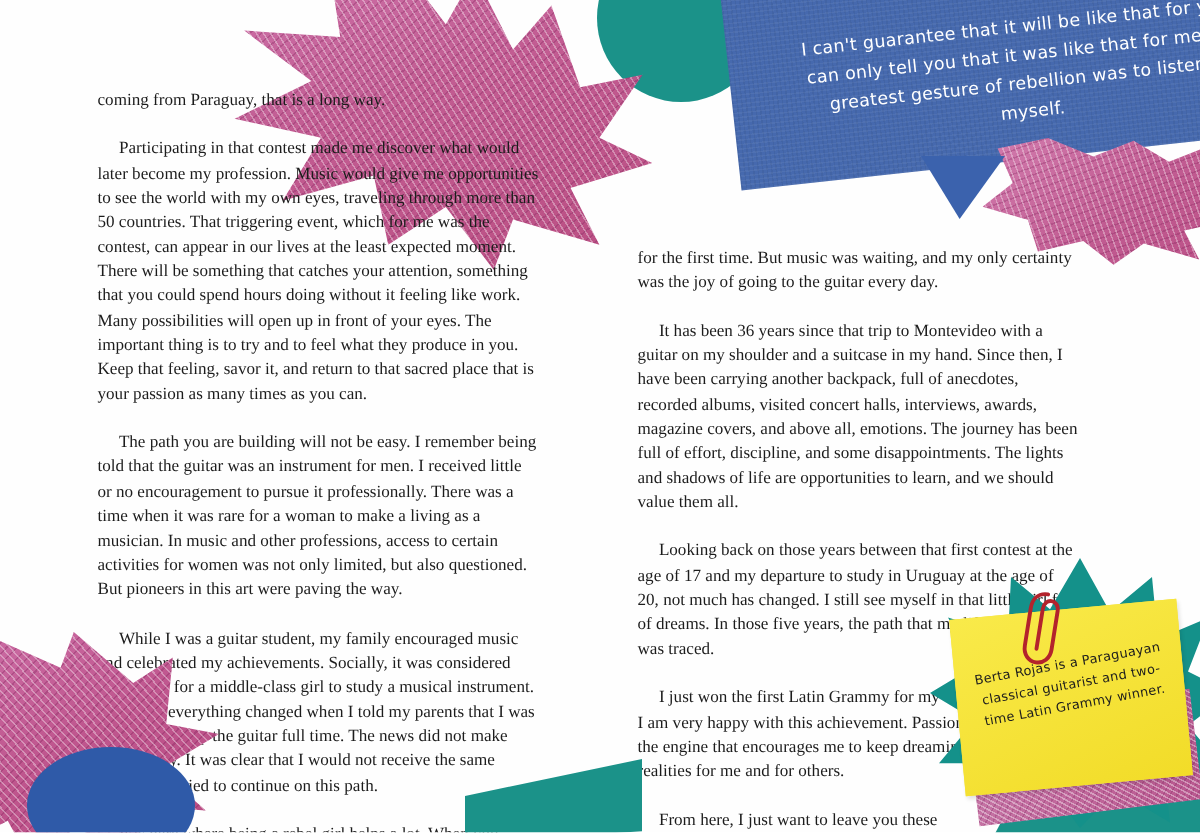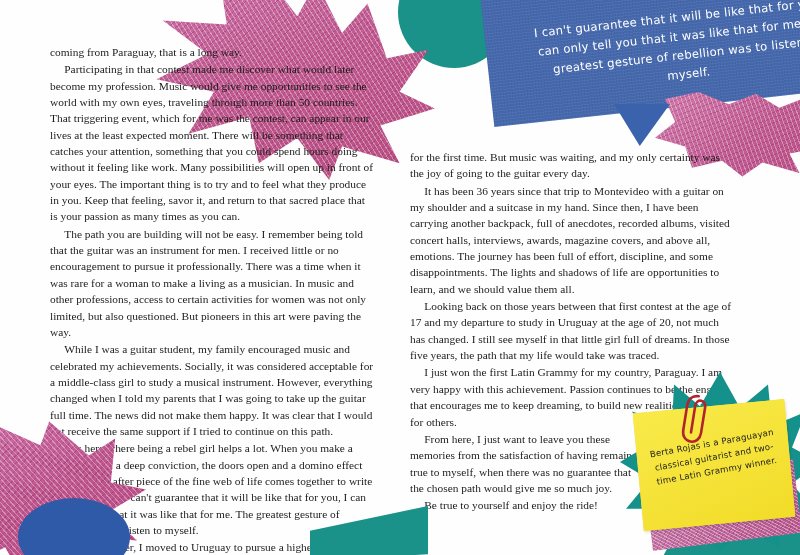--- a/index.html
+++ b/index.html
@@ -174,21 +174,21 @@
   
   .col{
     position:absolute;
     font-family:"Liberation Serif", serif;
     font-size:11.4px;
     line-height:16.35px;
     color:#1c1c1c;
     text-align:left;
     text-rendering:optimizeLegibility;
   }
-  .col p{margin:1px;}
+  .col p{margin:16px;}
   .col p.ind{text-indent:1.25em;}
   .col p.ind2{text-indent:3.2em;}
   .left-col{left:49px;top:43px;width:326px;}
   .right-col{left:409px;top:148px;width:326px;}
   .right-col .narrow{width:236px;}
 </style>
 </head>
 <body>
 
 <div id="page">

